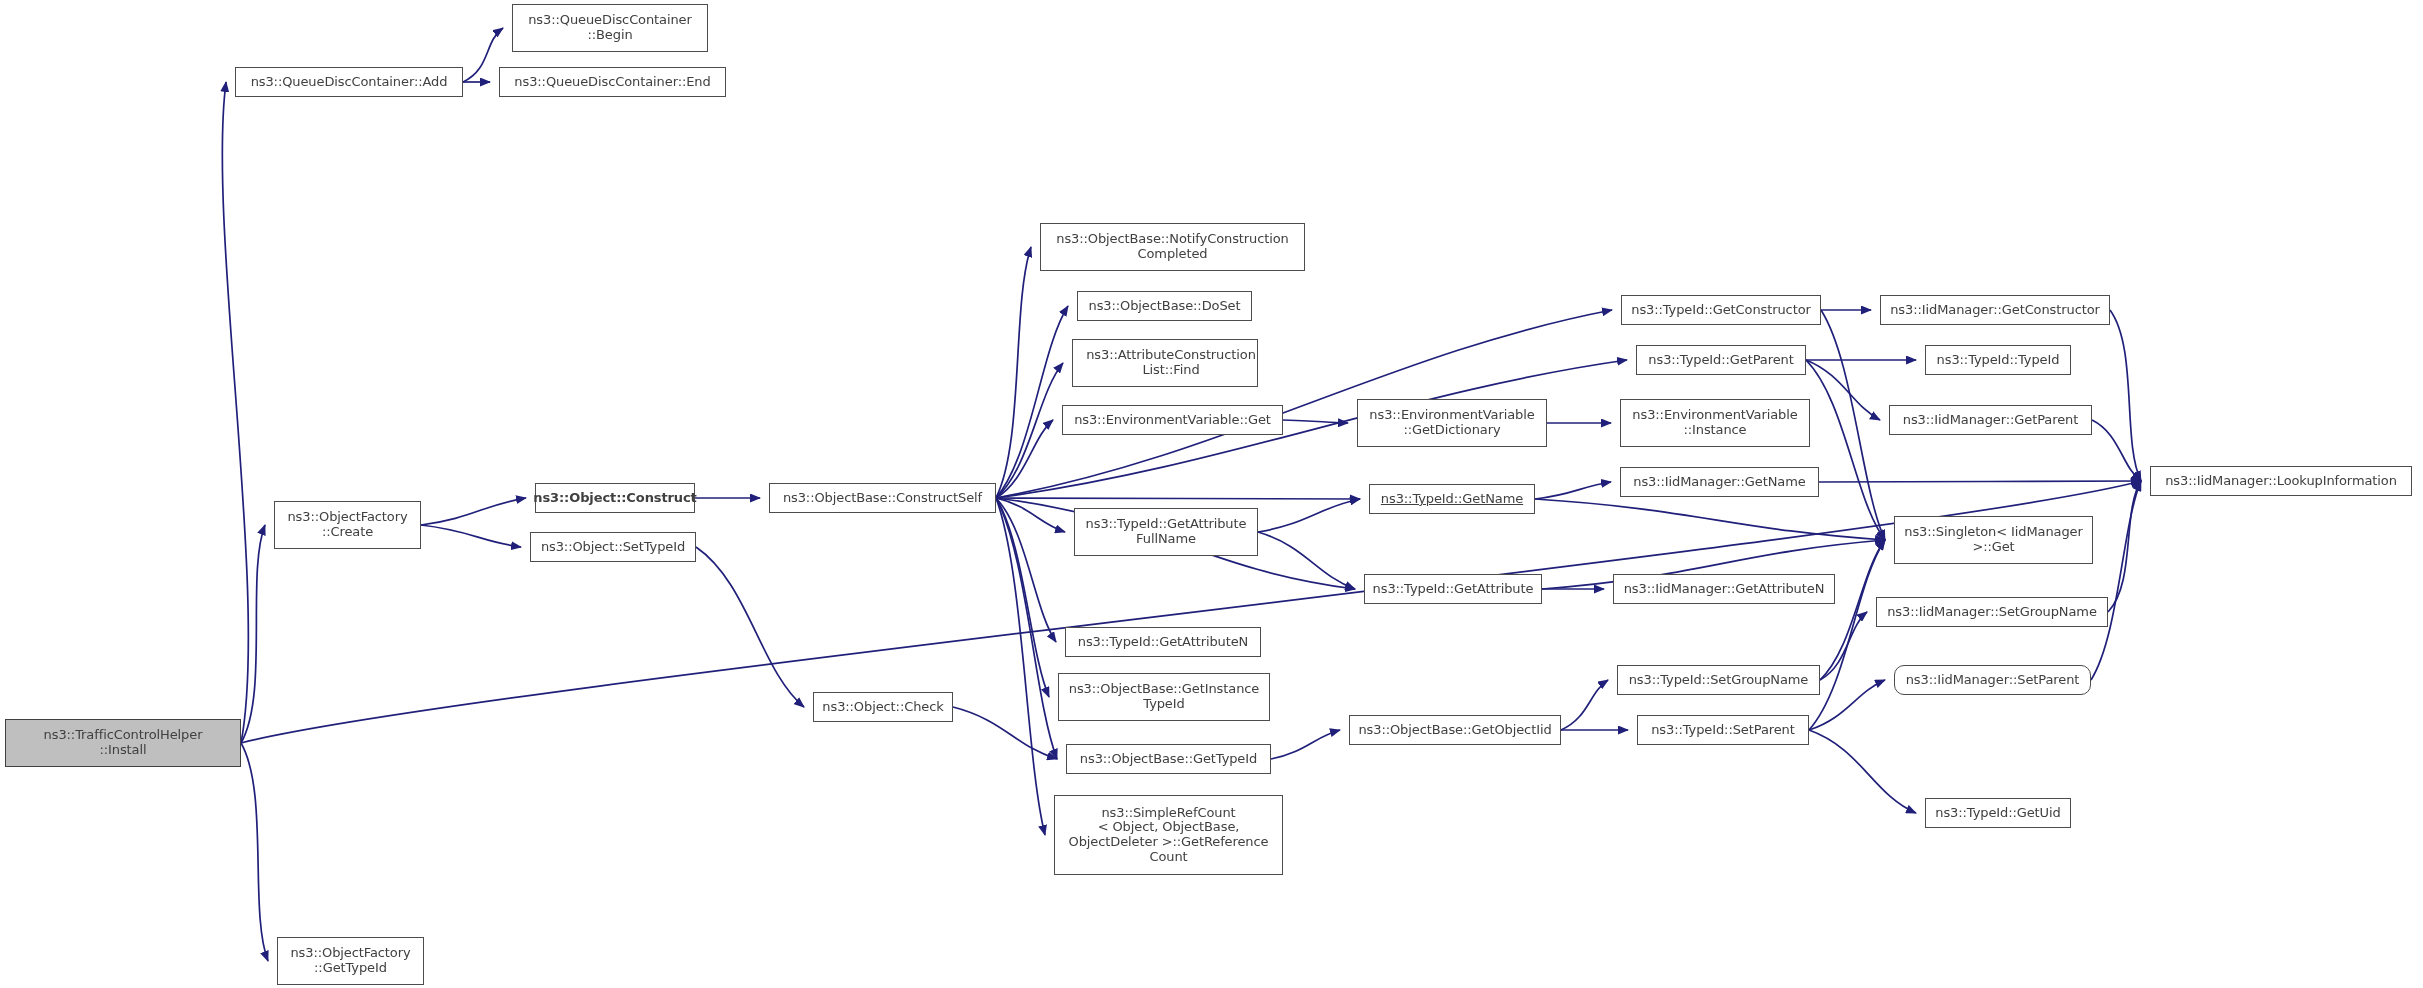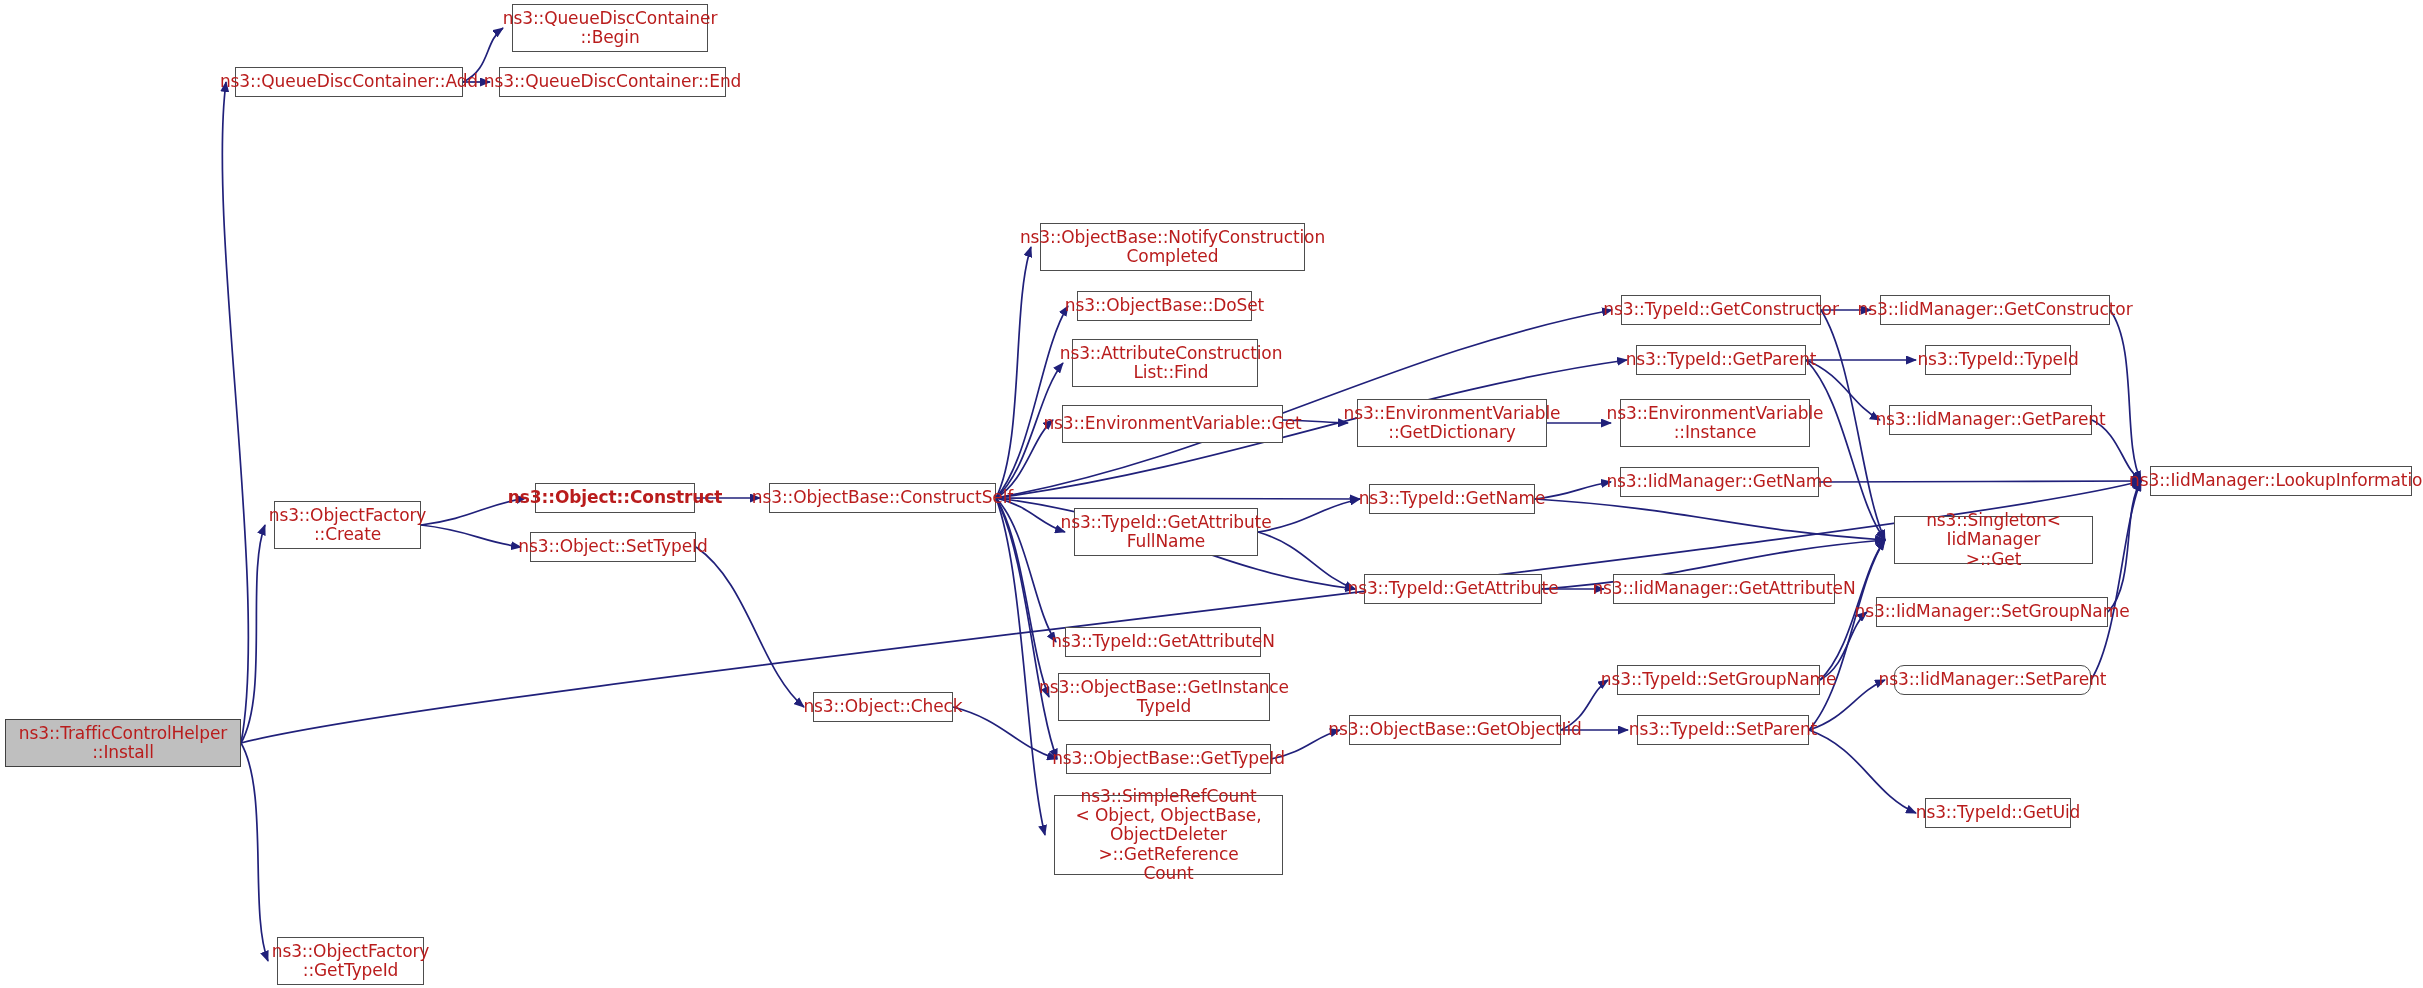--- a/index.html
+++ b/index.html
@@ -1,21 +1,21 @@
 <!DOCTYPE html>
 <html><head>
 <meta charset="utf-8">
 <style>
   html,body{margin:0;padding:0;background:#ffffff;}
   body{font-family:"DejaVu Sans","Liberation Sans",sans-serif;}
   #graph-root{position:relative;width:2423px;height:988px;background:#fff;overflow:hidden;}
   svg#edges{position:absolute;left:0;top:0;width:2423px;height:988px;}
   .node{position:absolute;box-sizing:border-box;border:1.6px solid #4d4d4d;background:#ffffff;
-        color:#b91c1c;display:flex;align-items:center;justify-content:center;text-align:center;
-        font-size:17px;line-height:1.12;letter-spacing:-0.1px;padding:1px 5px;}
+        color:#404040;display:flex;align-items:center;justify-content:center;text-align:center;
+        font-size:13px;line-height:1.12;letter-spacing:-0.1px;padding:1px 5px;}
   .node.root{background:#bfbfbf;border-color:#404040;}
   .node span{display:block;white-space:pre-line;}
 </style>
 </head>
 <body>
 
 <div id="graph-root">
   <svg id="edges" viewBox="0 0 2423 988" preserveAspectRatio="none">
     <defs>
       <marker id="arrow" markerWidth="11" markerHeight="9" refX="10" refY="4.5" orient="auto" markerUnits="userSpaceOnUse">
@@ -107,36 +107,36 @@
         <span>ns3::ObjectBase::NotifyConstruction
 Completed</span>
       </div>
       <div class="node" style="left: 1077px; top: 291px; width: 175px; height: 30px;">
         <span>ns3::ObjectBase::DoSet</span>
       </div>
       <div class="node" style="left: 1072px; top: 339px; width: 186px; height: 48px; padding-left: 17px;">
         <span>ns3::AttributeConstruction
 List::Find</span>
       </div>
-      <div class="node" style="left: 1062px; top: 405px; width: 221px; height: 38px;">
+      <div class="node" style="left: 1062px; top: 405px; width: 221px; height: 30px;">
         <span>ns3::EnvironmentVariable::Get</span>
       </div>
       <div class="node" style="left: 1357px; top: 399px; width: 190px; height: 48px;">
         <span>ns3::EnvironmentVariable
 ::GetDictionary</span>
       </div>
       <div class="node" style="left: 1620px; top: 399px; width: 190px; height: 48px;">
         <span>ns3::EnvironmentVariable
 ::Instance</span>
       </div>
       <div class="node" style="left: 1074px; top: 508px; width: 184px; height: 48px;">
         <span>ns3::TypeId::GetAttribute
 FullName</span>
       </div>
-      <div class="node" style="left: 1369px; top: 484px; width: 166px; height: 30px;">
+      <div class="node" style="left: 1369px; top: 484px; width: 166px; height: 30px; text-decoration: underline;">
         <span>ns3::TypeId::GetName</span>
       </div>
       <div class="node" style="left: 1620px; top: 467px; width: 199px; height: 30px;">
         <span>ns3::IidManager::GetName</span>
       </div>
       <div class="node" style="left: 1364px; top: 574px; width: 178px; height: 30px;">
         <span>ns3::TypeId::GetAttribute</span>
       </div>
       <div class="node" style="left: 1613px; top: 574px; width: 222px; height: 30px;">
         <span>ns3::IidManager::GetAttributeN</span>

